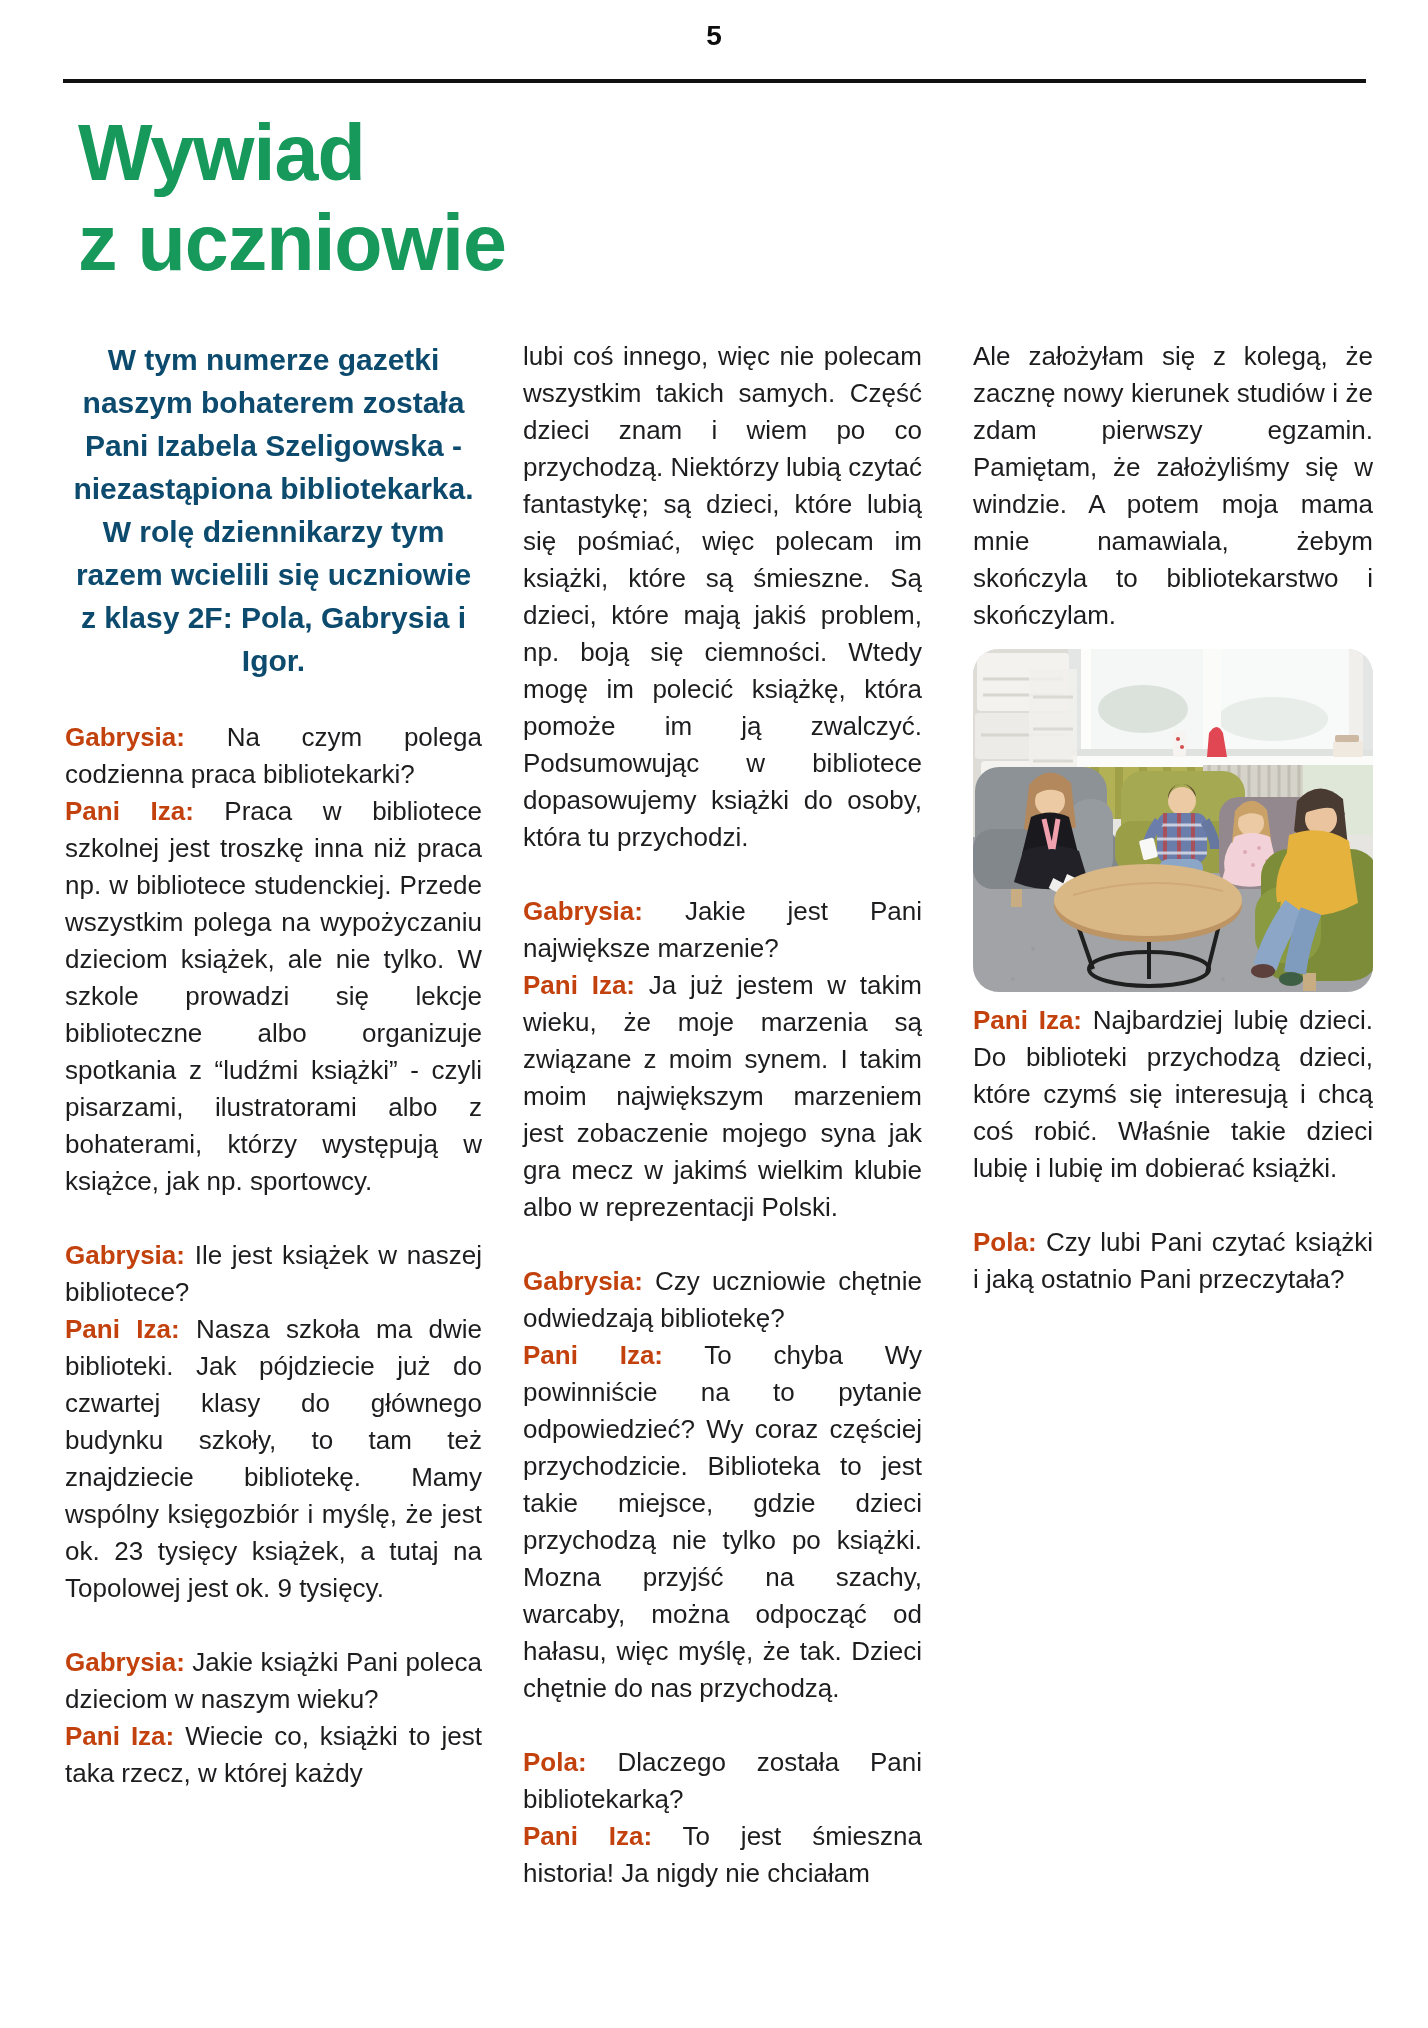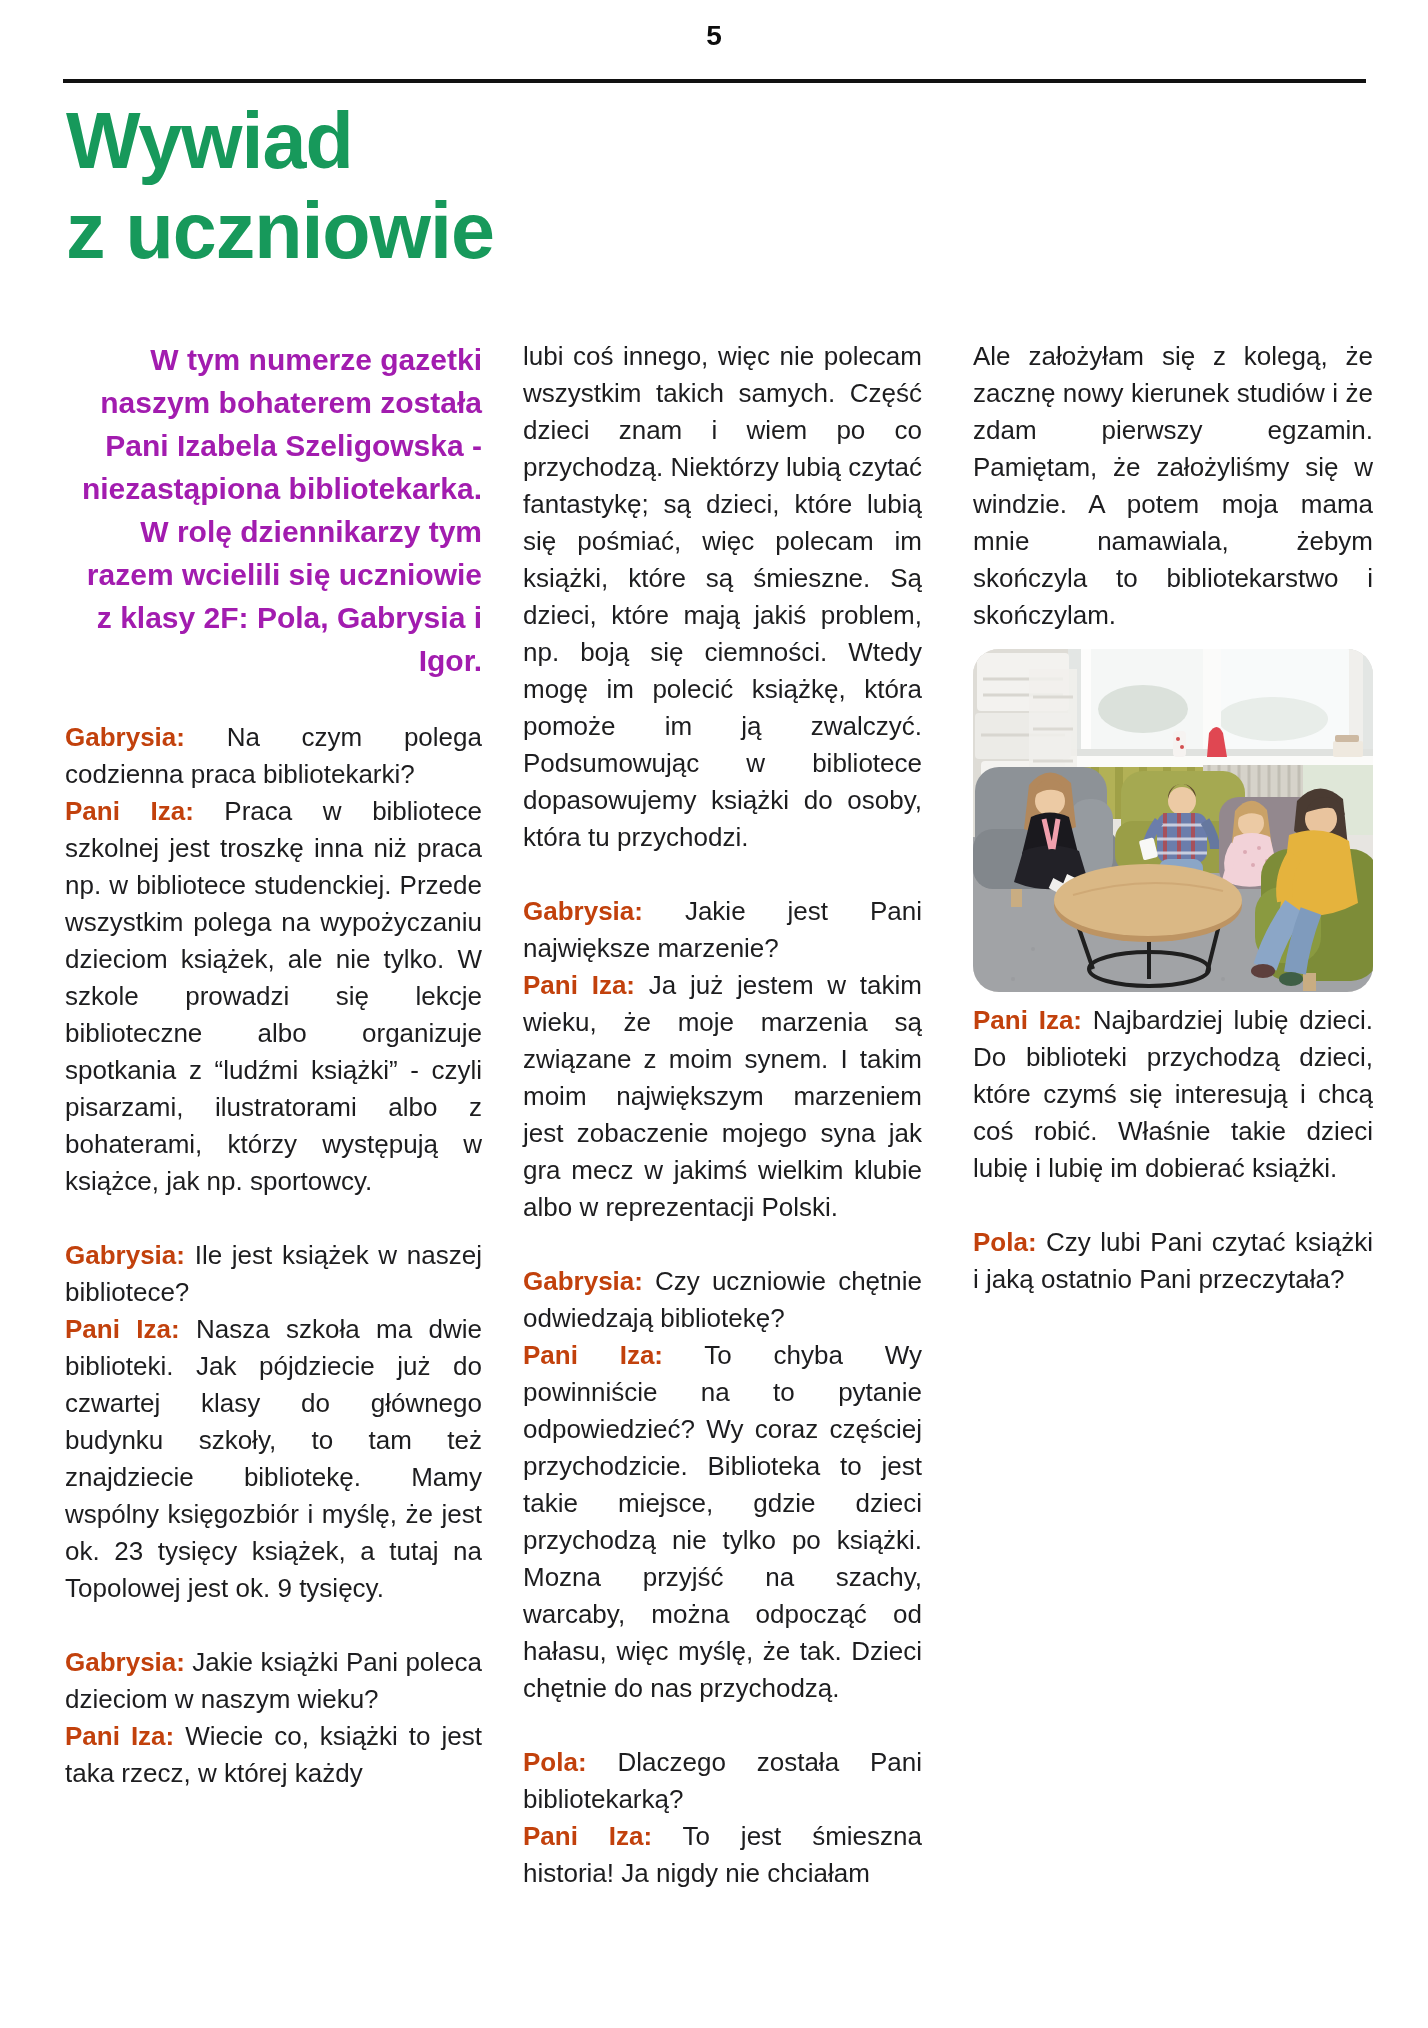--- a/index.html
+++ b/index.html
@@ -19,36 +19,36 @@
   .page-number{
     position:absolute;top:20px;left:0;right:0;
     text-align:center;
     font-size:28px;font-weight:700;color:#0d0d0d;
   }
   .rule{
     position:absolute;top:79px;left:63px;
     width:1303px;height:4px;background:var(--rule);
   }
   h1.title{
-    position:absolute;top:92px;left:62px;margin:4px;
+    position:absolute;top:92px;left:62px;margin:16px;
     font-size:79px;line-height:90px;font-weight:700;
     letter-spacing:-1px;color:var(--accent);
   }
   .columns{
     position:absolute;top:338px;left:65px;width:1308px;
     display:flex;align-items:flex-start;
   }
   .col{font-size:26px;line-height:37px;}
   .col-1{width:417px;margin-right:41px;}
   .col-2{width:399px;margin-right:51px;}
   .col-3{width:400px;}
   .col p{margin:0;text-align:justify;text-justify:inter-word;}
   .col p.intro{
     font-size:30px;line-height:43px;font-weight:700;
-    text-align:right;color:#a21caf;
+    text-align:center;color:#0c4a6e;
   }
   .col p.q{margin-top:37px;}
   .col strong{font-weight:700;color:#c2410c;}
   figure.photo{
     margin:15px 0 10px;padding:0;
     width:400px;height:343px;
     border-radius:26px;overflow:hidden;
     background:#e7e5e1;
   }
   figure.photo svg{display:block;width:100%;height:100%;}

